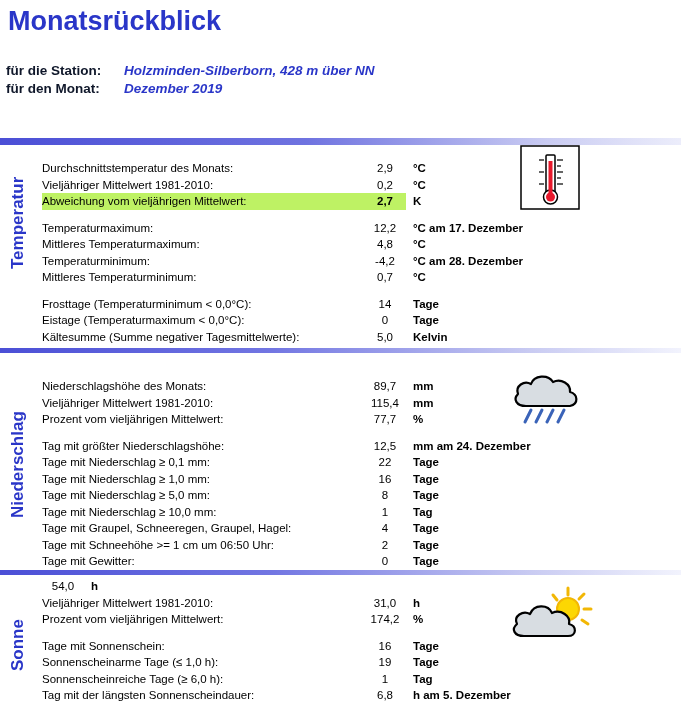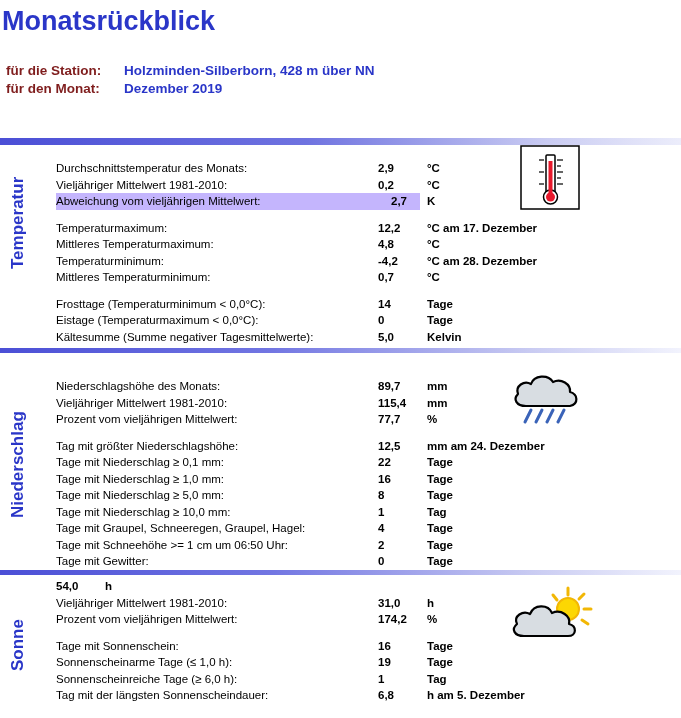--- a/index.html
+++ b/index.html
@@ -17,21 +17,21 @@
   }
   .page {
     position: relative;
     width: 681px;
     height: 718px;
   }
 
   
   .title {
     position: absolute;
-    left: 2px;
+    left: 8px;
     top: 6px;
     font-size: 27px;
     font-weight: bold;
     color: #2a36c8;
     letter-spacing: 0px;
   }
   .station-block {
     position: absolute;
     left: 6px;
     top: 63px;
@@ -40,24 +40,25 @@
     color: #2a36c8;
   }
   .station-row {
     display: flex;
     align-items: baseline;
     margin-bottom: 3px;
     white-space: nowrap;
   }
   .station-label {
     width: 118px;
-    color: #7f1d1d;
+    color: #0f172a;
     font-weight: bold;
   }
   .station-value {
+    font-style: italic;
     color: #2a36c8;
     font-weight: bold;
   }
 
   
   .bar {
     position: absolute;
     left: 0px;
     width: 681px;
     height: 7px;
@@ -78,48 +79,48 @@
     font-weight: bold;
     color: #2a36c8;
     writing-mode: vertical-rl;
     transform: rotate(180deg);
     text-align: center;
   }
 
   
   .section {
     position: absolute;
-    left: 56px;
+    left: 42px;
   }
   .row {
     display: flex;
     align-items: baseline;
     font-size: 11.5px;
     line-height: 16.5px;
     white-space: nowrap;
   }
   .row .lab {
     width: 322px;
     color: #000000;
   }
   .row .val {
     width: 42px;
-    text-align: left;
-    font-weight: bold;
+    text-align: center;
+    font-weight: normal;
   }
   .row .unit {
     padding-left: 7px;
     font-weight: bold;
   }
   .row.gap-before {
     margin-top: 10px;
   }
   .hl-wrap {
     display: flex;
-    background: #c4b5fd;
+    background: #bef264;
   }
   .hl-wrap .lab { width: 322px; }
   .hl-wrap .val { width: 42px; text-align: center; font-weight: bold; }
   .unit-plain { padding-left: 7px; font-weight: bold; }
 
   
   .icon-box {
     position: absolute;
   }
 </style>

